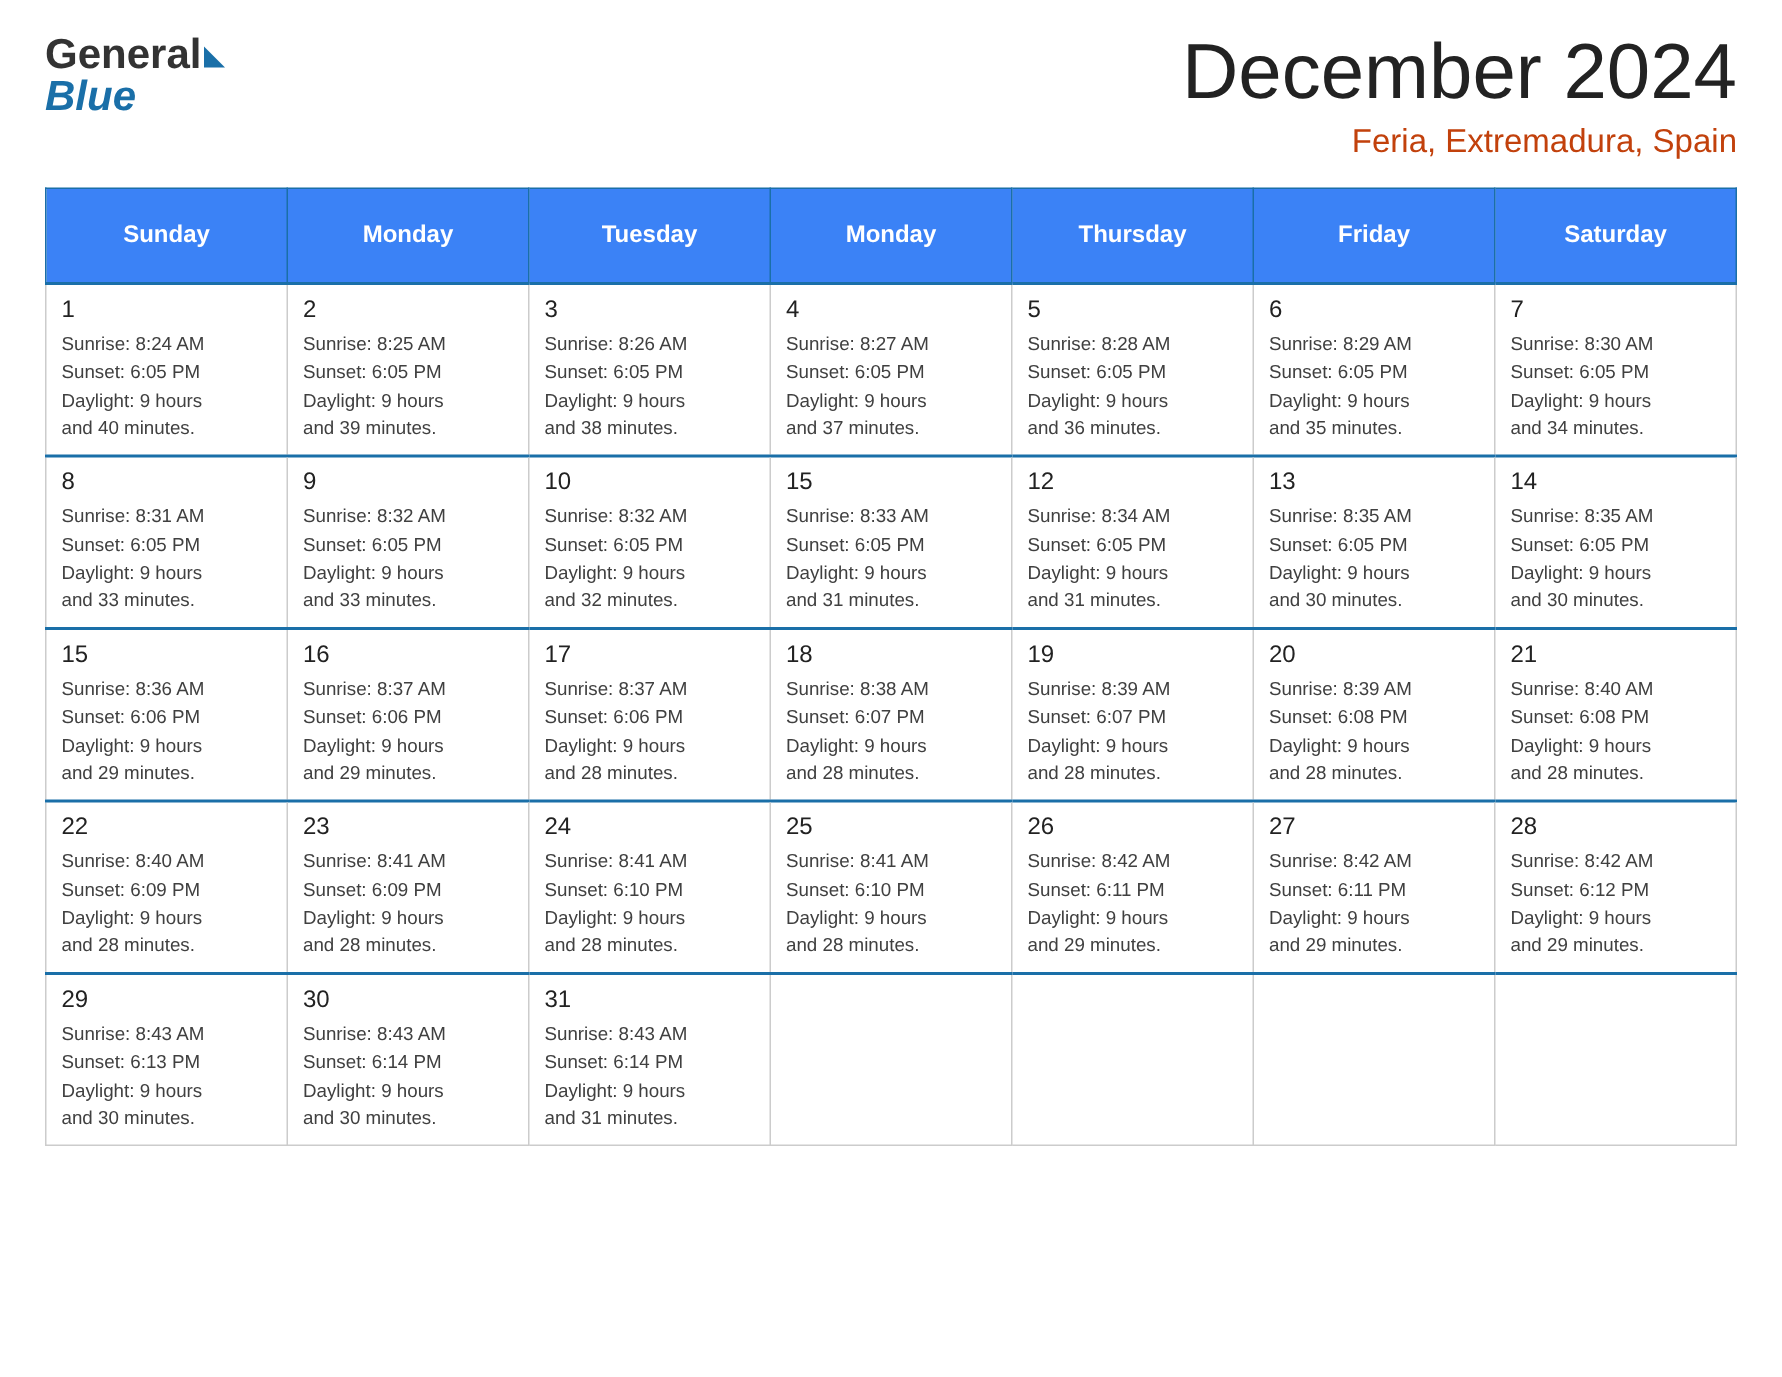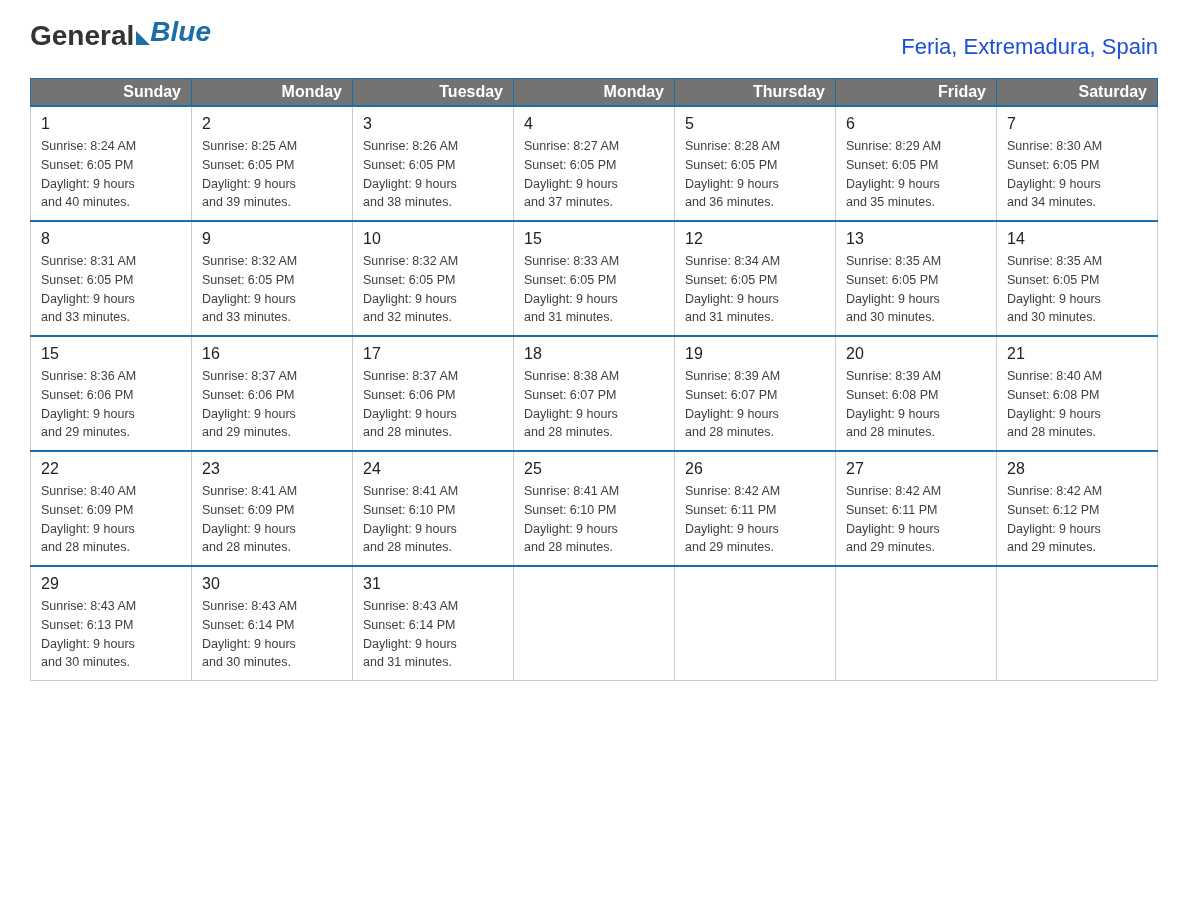--- a/index.html
+++ b/index.html
@@ -11,21 +11,21 @@
       min-height: 918px;
     }
     .header {
       display: flex;
       justify-content: space-between;
       align-items: flex-start;
       margin-bottom: 18px;
     }
     .logo {
       display: flex;
-      flex-direction: row;
+      flex-direction: column;
       align-items: flex-start;
     }
     .logo-text {
       display: flex;
       align-items: center;
     }
     .logo-general {
       font-size: 28px;
       font-weight: bold;
       color: #333;
@@ -50,35 +50,35 @@
       text-align: right;
     }
     .month-year {
       font-size: 52px;
       font-weight: normal;
       color: #222;
       line-height: 1.1;
     }
     .location {
       font-size: 22px;
-      color: #1d4ed8;
-      margin-top: 14px;
+      color: #c2410c;
+      margin-top: 4px;
     }
     .calendar {
       width: 100%;
       border-collapse: collapse;
       border: 1px solid #bbb;
     }
     .calendar th {
-      background-color: #737373;
+      background-color: #3b82f6;
       color: #fff;
       font-size: 16px;
       font-weight: bold;
-      padding: 4px 10px;
-      text-align: right;
+      padding: 22px 10px;
+      text-align: center;
       border: 1px solid #1a6fa8;
     }
     .calendar td {
       vertical-align: top;
       padding: 8px 10px;
       border: 1px solid #ccc;
       font-size: 13px;
       color: #333;
       width: calc(100% / 7);
       min-height: 90px;
@@ -107,20 +107,21 @@
 
 <div class="header">
   <div class="logo">
     <div class="logo-text">
       <span class="logo-general">General</span>
       <div class="logo-blue-arrow"></div>
     </div>
     <span class="logo-blue">Blue</span>
   </div>
   <div class="title-section">
+    <div class="month-year">December 2024</div>
     <div class="location">Feria, Extremadura, Spain</div>
   </div>
 </div>
 
 <table class="calendar">
   <thead>
     <tr>
     <th>Sunday</th>
         <th>Monday</th>
         <th>Tuesday</th>

